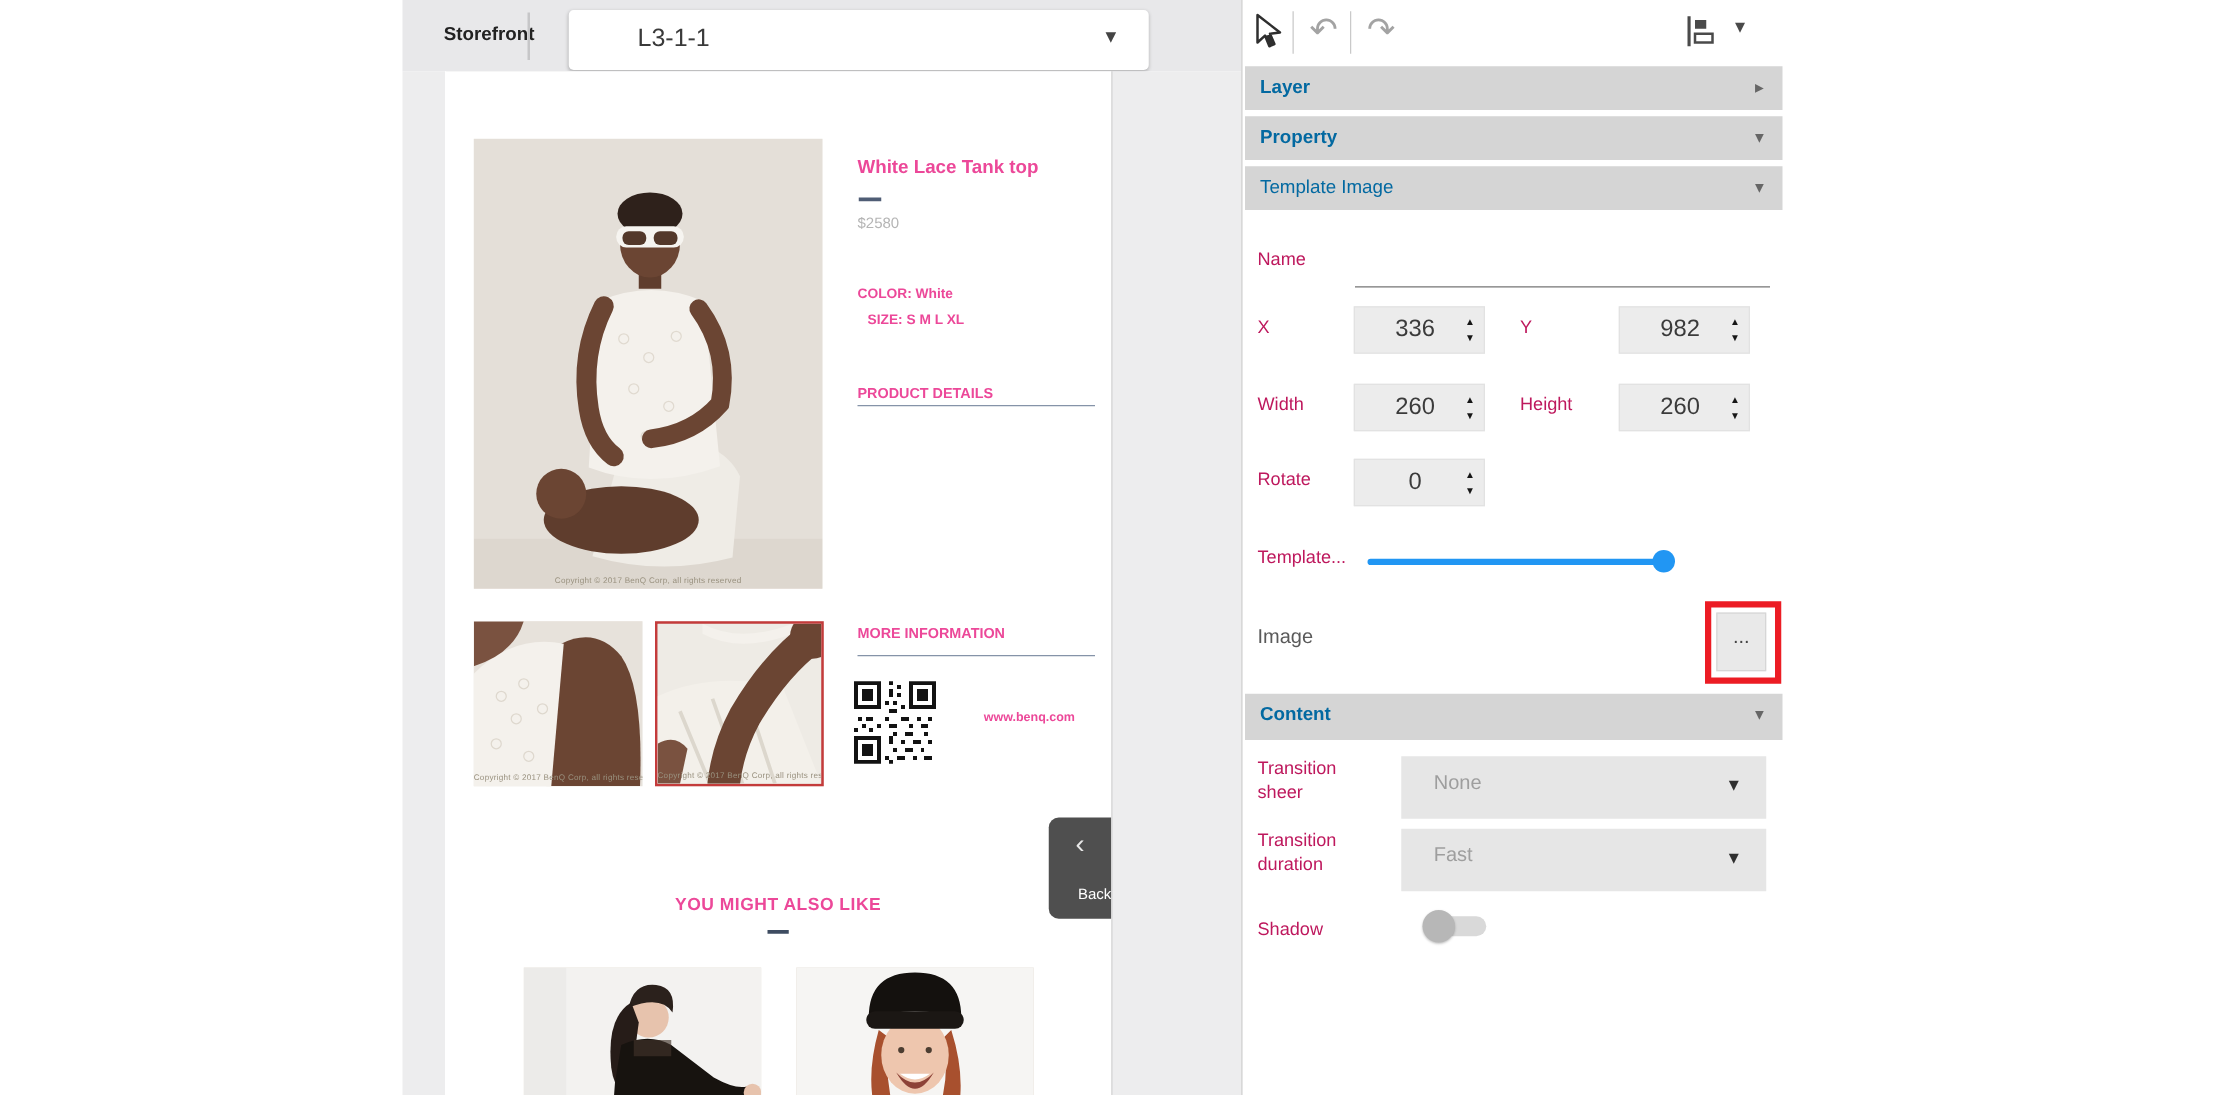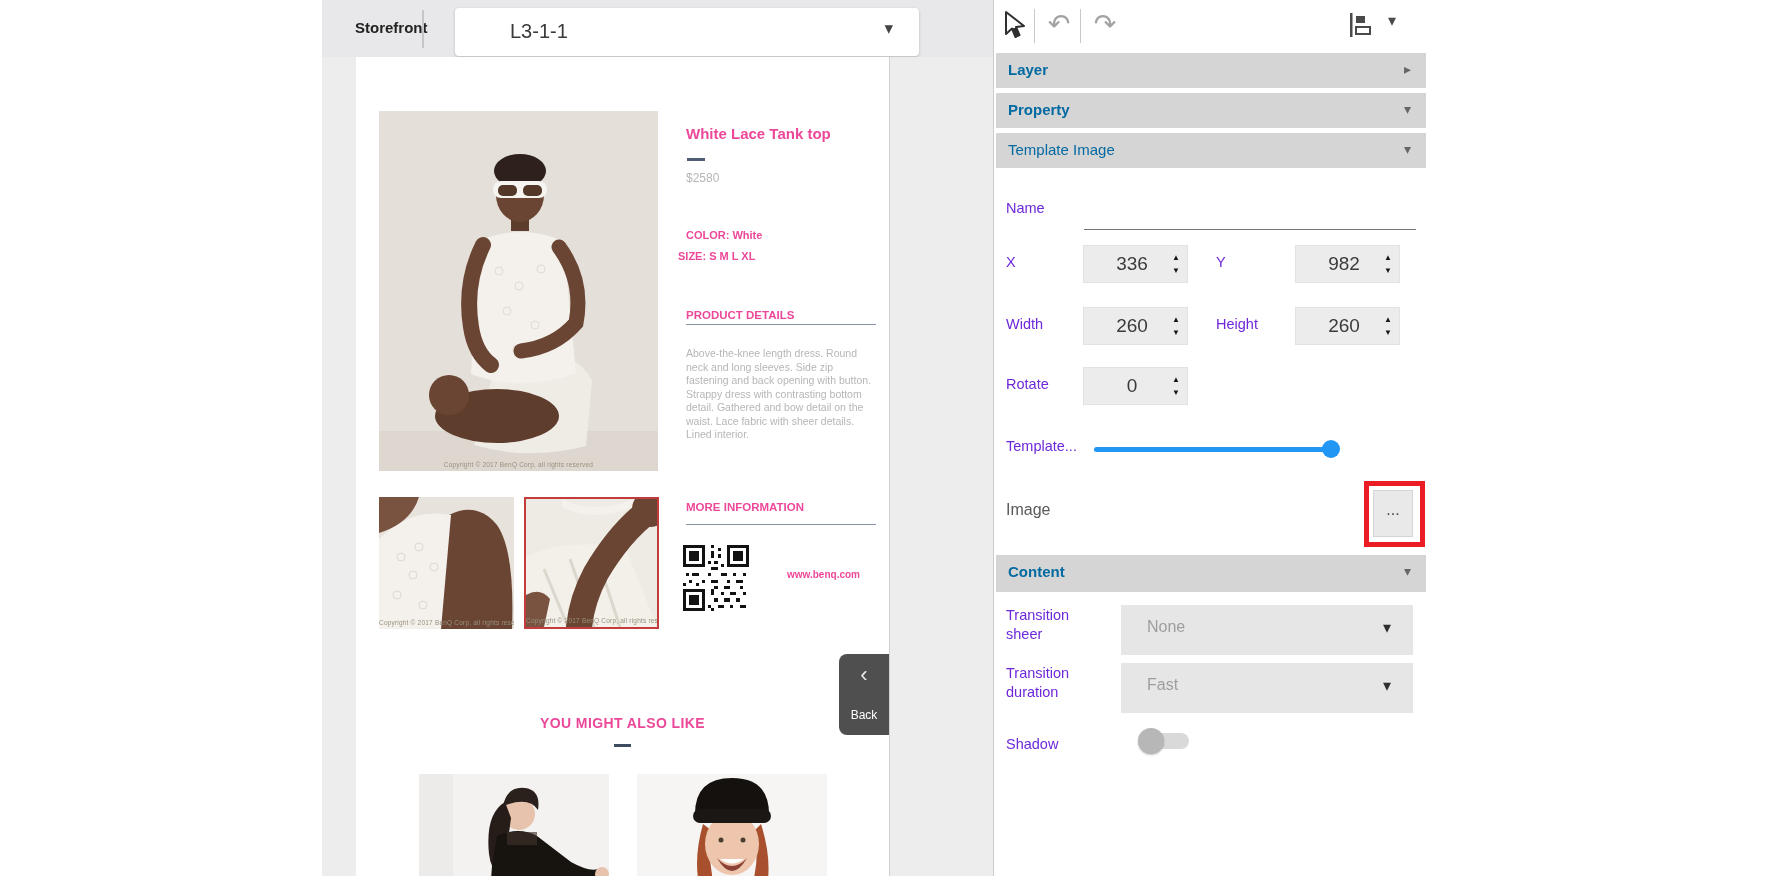--- a/index.html
+++ b/index.html
@@ -15,55 +15,55 @@
   .tpl-name{position:absolute;left:55px;top:12px;font-size:20px;color:#3a3a3a}
   .tpl-caret{position:absolute;right:26px;top:10px;font-size:17px;color:#444}
   
   .canvas{left:322px;top:57px;width:671px;height:819px;background:#ededee}
   .page{left:34px;top:0;width:533px;height:819px;background:#fff;overflow:hidden;box-shadow:1px 0 0 #d2d2d2}
   .navy{color:#ec4899}
   .p-title{left:330px;top:68px;width:200px;font-size:15px;font-weight:700}
   .p-dash{left:331px;top:101px;width:18px;height:3px;background:#4f5d75}
   .p-price{left:330px;top:114px;font-size:12px;color:#b5b5b5}
   .p-color{left:330px;top:172px;font-size:11px;font-weight:700}
-  .p-size{left:322px;top:193px;font-size:11px;font-weight:700}
+  .p-size{left:338px;top:193px;font-size:11px;font-weight:700}
   .p-dhead{left:330px;top:252px;width:190px;font-size:11.5px;font-weight:700;padding-bottom:3px;border-bottom:1px solid #8593a8}
   .p-para{left:330px;top:290px;width:192px;font-size:10.5px;line-height:13.5px;color:#b6b6b6}
   .p-mhead{left:330px;top:444px;width:190px;font-size:11.5px;font-weight:700;padding-bottom:11px;border-bottom:1px solid #8593a8}
   .p-web{left:431px;top:512px;font-size:10px;font-weight:700}
   .imgbox{overflow:hidden;background:#e7e2db}
   .main-img{left:23px;top:54px;width:279px;height:360px}
   .thumb1{left:23px;top:440px;width:135px;height:132px}
   .thumb2{left:168px;top:440px;width:135px;height:132px;border:2px solid var(--selection-red);box-sizing:border-box}
   .qr{left:327px;top:488px;width:66px;height:66px}
   .cpy{position:absolute;bottom:3px;left:0;right:0;text-align:center;font-size:6.5px;color:#99917f;letter-spacing:.2px;white-space:nowrap}
   .back{left:483px;top:597px;width:50px;height:81px;background:#4f4f4f;border-radius:8px 0 0 8px;color:#fff;cursor:pointer}
   .back-ch{position:absolute;top:10px;left:0;right:0;text-align:center;font-size:22px;line-height:22px;color:#e8e8e8}
-  .back-lb{position:absolute;bottom:13px;left:0;right:0;text-align:center;font-size:12px}
+  .back-lb{position:absolute;bottom:13px;left:0;right:0;text-align:right;font-size:12px}
   .also{left:0;top:658px;width:533px;text-align:center;font-size:14px;font-weight:700;letter-spacing:.4px}
   .dash2{left:258px;top:687px;width:17px;height:3px;background:#3e4c61}
   .photo1{left:63px;top:717px;width:190px;height:159px}
   .photo2{left:281px;top:717px;width:190px;height:159px}
   
   .panel{left:993px;top:0;width:434px;height:876px;background:#fff;border-left:1px solid #cccccc}
   .tbtn{cursor:pointer}
   .tool-cursor{left:6px;top:10px;width:26px;height:32px}
   .tsep1{left:40px;top:9px;width:1px;height:34px;background:#c9c9c9}
   .tool-undo{left:48px;top:3px;width:34px;height:42px;font-size:27px;color:#a3a3a3;text-align:center;line-height:42px}
   .tsep2{left:86px;top:9px;width:1px;height:34px;background:#c9c9c9}
   .tool-redo{left:94px;top:3px;width:34px;height:42px;font-size:27px;color:#a3a3a3;text-align:center;line-height:42px}
   .tool-align{left:352px;top:11px;width:28px;height:28px}
   .tool-caret{left:394px;top:11px;font-size:16px;color:#4a4a4a}
   .hdr{left:2px;width:430px;height:35px;background:#d5d5d5;cursor:pointer}
   .hdr span.txt{position:absolute;left:12px;top:8px;font-size:15px;color:#0369a1}
   .hdr .bold{font-weight:700}
   .hdr .reg{font-weight:400;color:#3f3f3f}
   .hdr .hcaret{position:absolute;right:15px;top:8px;font-size:14px;color:#666}
   .h-layer{top:53px}.h-prop{top:93px}.h-tmpl{top:133px}.h-cont{top:555px;height:37px}
-  .flabel{font-size:14.5px;color:#6d28d9}
+  .flabel{font-size:14.5px;color:#be185d}
   .name-lb{left:12px;top:200px}
   .name-in{left:90px;top:200px;width:328px;height:27px;border:none;border-bottom:1px solid #757575;background:transparent;font-size:16px;color:#333;outline:none}
   .numbox{width:105px;height:38px;background:#ececec;border:1px solid #e2e2e2;box-sizing:border-box;display:flex;align-items:center;cursor:text}
   .numbox input{flex:1;border:none;background:transparent;text-align:center;font-size:19px;color:#3b3b3b;font-family:"Liberation Sans",sans-serif;width:70px;outline:none;padding-left:10px}
   .step{display:flex;flex-direction:column;gap:6px;margin-right:7px;cursor:pointer}
   .step span{font-size:8px;line-height:7px;color:#161616}
   .lb-x{left:12px;top:254px}.lb-y{left:222px;top:254px}
   .bx-x{left:89px;top:245px}.bx-y{left:301px;top:245px}
   .lb-w{left:12px;top:316px}.lb-h{left:222px;top:316px}
   .bx-w{left:89px;top:307px}.bx-h{left:301px;top:307px}
@@ -126,21 +126,20 @@
       </svg>
       <div class="cpy">Copyright © 2017 BenQ Corp, all rights reserved</div>
     </div>
 
     <div class="abs p-title navy">White Lace Tank top</div>
     <div class="abs p-dash"></div>
     <div class="abs p-price">$2580</div>
     <div class="abs p-color navy">COLOR: White</div>
     <div class="abs p-size navy">SIZE: S M L XL</div>
     <div class="abs p-dhead navy">PRODUCT DETAILS</div>
-    <div class="abs p-para">Above-the-knee length dress. Round neck and long sleeves. Side zip fastening and back opening with button. Strappy dress with contrasting bottom detail. Gathered and bow detail on the waist. Lace fabric with sheer details. Lined interior.</div>
     <div class="abs p-mhead navy">MORE INFORMATION</div>
 
     <div class="abs qr">
       <svg width="66" height="66" viewBox="0 0 21 21" shape-rendering="crispEdges">
         <rect width="21" height="21" fill="#fff"></rect>
         <g fill="#121212">
           <rect x="0" y="0" width="7" height="7"></rect>
             <rect x="14" y="0" width="7" height="7"></rect>
             <rect x="0" y="14" width="7" height="7"></rect>
         </g>

